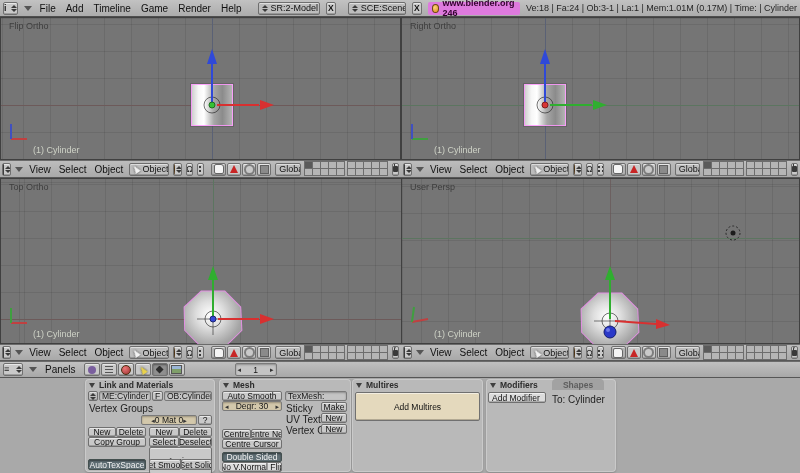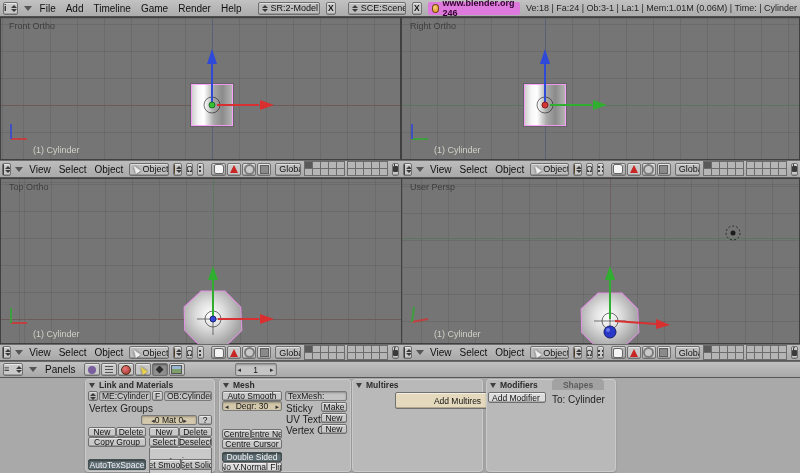--- a/index.html
+++ b/index.html
@@ -132,40 +132,40 @@
           <i class="u"></i>
           <i class="d"></i>
         </span>
       <span>SCE:Scene</span>
     </div>
     <div class="btn" style="width:13px;height:13px;font-weight:bold;">X</div>
     <div class="pinkbox">
       <span class="dot-orange"></span>
       <span>www.blender.org 246</span>
     </div>
-    <span class="stats">Ve:18 | Fa:24 | Ob:3-1 | La:1 | Mem:1.01M (0.06M) | Time: | Cylinder</span>
+    <span class="stats">Ve:18 | Fa:24 | Ob:3-1 | La:1 | Mem:1.01M (0.17M) | Time: | Cylinder</span>
   </div>
 
   <div class="abs vp" style="left:0;top:17px;width:401px;height:143px;background-position:22px 6px;">
     <div class="axh" style="top:87px;background:#6d5a5a;"></div>
     <div class="axv" style="left:211px;background:#5a6175;"></div>
     <div class="cyl-rect" style="left:190px;top:66px;"></div>
     <svg class="overlay" width="401" height="143">
       <circle cx="211" cy="87" r="8" fill="none" stroke="rgba(25,25,25,.6)"></circle>
       <line x1="211" y1="85" x2="211" y2="44" stroke="#2f49d8" stroke-width="2"></line>
       <polygon points="206,46 216,46 211,31" fill="#2f49d8"></polygon>
       <line x1="216" y1="87" x2="258" y2="87" stroke="#d83030" stroke-width="2"></line>
       <polygon points="259,82 259,92 273,87" fill="#d83030"></polygon>
       <circle cx="211" cy="87" r="3" fill="#35c135" stroke="#1d701d"></circle>
     </svg>
     <svg class="overlay" style="left:6px;top:auto;bottom:16px;" width="24" height="24">
       <line x1="4" y1="20" x2="20" y2="20" stroke="#c04040" stroke-width="2"></line>
       <line x1="4" y1="20" x2="4" y2="5" stroke="#4050c0" stroke-width="2"></line>
     </svg>
-    <span class="vp-label">Front Ortho</span>
+    <span class="vp-label">Flip Ortho</span>
     <span class="obj-label">(1) Cylinder</span>
   </div>
 
   <div class="abs vp" style="left:401px;top:17px;width:399px;height:143px;background-position:8px 6px;">
     <div class="axh" style="top:87px;background:#5c7560;"></div>
     <div class="axv" style="left:143px;background:#5a6175;"></div>
     <div class="cyl-rect" style="left:122px;top:66px;"></div>
     <svg class="overlay" width="399" height="143">
       <circle cx="143" cy="87" r="8" fill="none" stroke="rgba(25,25,25,.6)"></circle>
       <line x1="143" y1="85" x2="143" y2="44" stroke="#2f49d8" stroke-width="2"></line>
@@ -653,21 +653,21 @@
       <div class="btn" style="position:absolute;left:3px;top:60px;width:60px;height:10px;">Centre Cursor</div>
       <div class="btn dark" style="position:absolute;left:3px;top:73px;width:60px;height:10px;">Double Sided</div>
       <div class="btn white" style="position:absolute;left:3px;top:83px;width:60px;height:10px;">No V.Normal Flip</div>
     </div>
 
     <div class="panel" style="left:352px;width:131px;">
       <div class="ptitle">
         <span class="ptri"></span>
         <span>Multires</span>
       </div>
-      <div class="btn tan" style="position:absolute;left:3px;top:13px;width:125px;height:17px;margin-left:40px;">Add Multires</div>
+      <div class="btn tan" style="position:absolute;left:3px;top:13px;width:125px;height:29px;">Add Multires</div>
     </div>
 
     <div class="panel" style="left:486px;width:130px;">
       <div class="tab-inactive" style="left:66px;top:0;width:52px;height:11px;">Shapes</div>
       <div class="ptitle">
         <span class="ptri"></span>
         <span>Modifiers</span>
       </div>
       <div class="btn white" style="position:absolute;left:2px;top:13px;width:58px;height:11px;justify-content:flex-start;padding-left:3px;">Add Modifier</div>
       <div class="plabel" style="position:absolute;left:66px;top:15px;">To: Cylinder</div>

